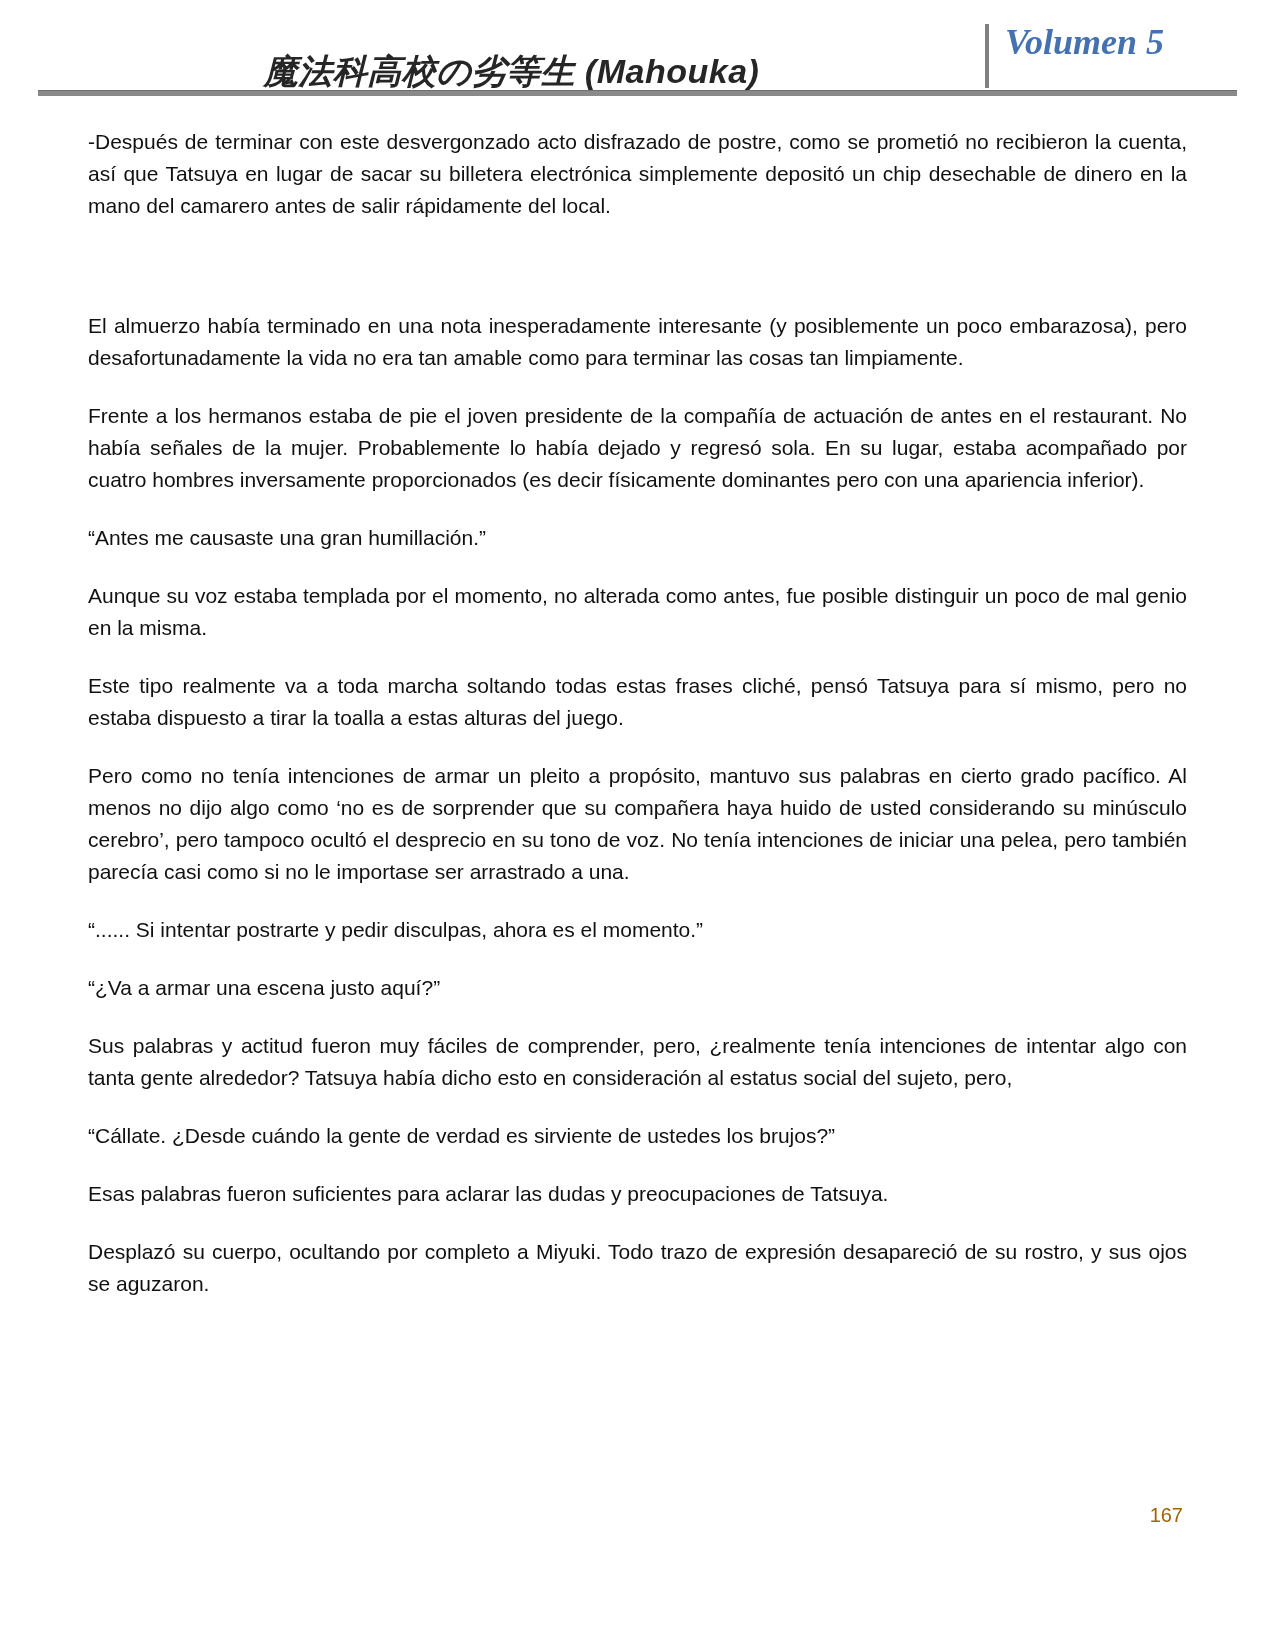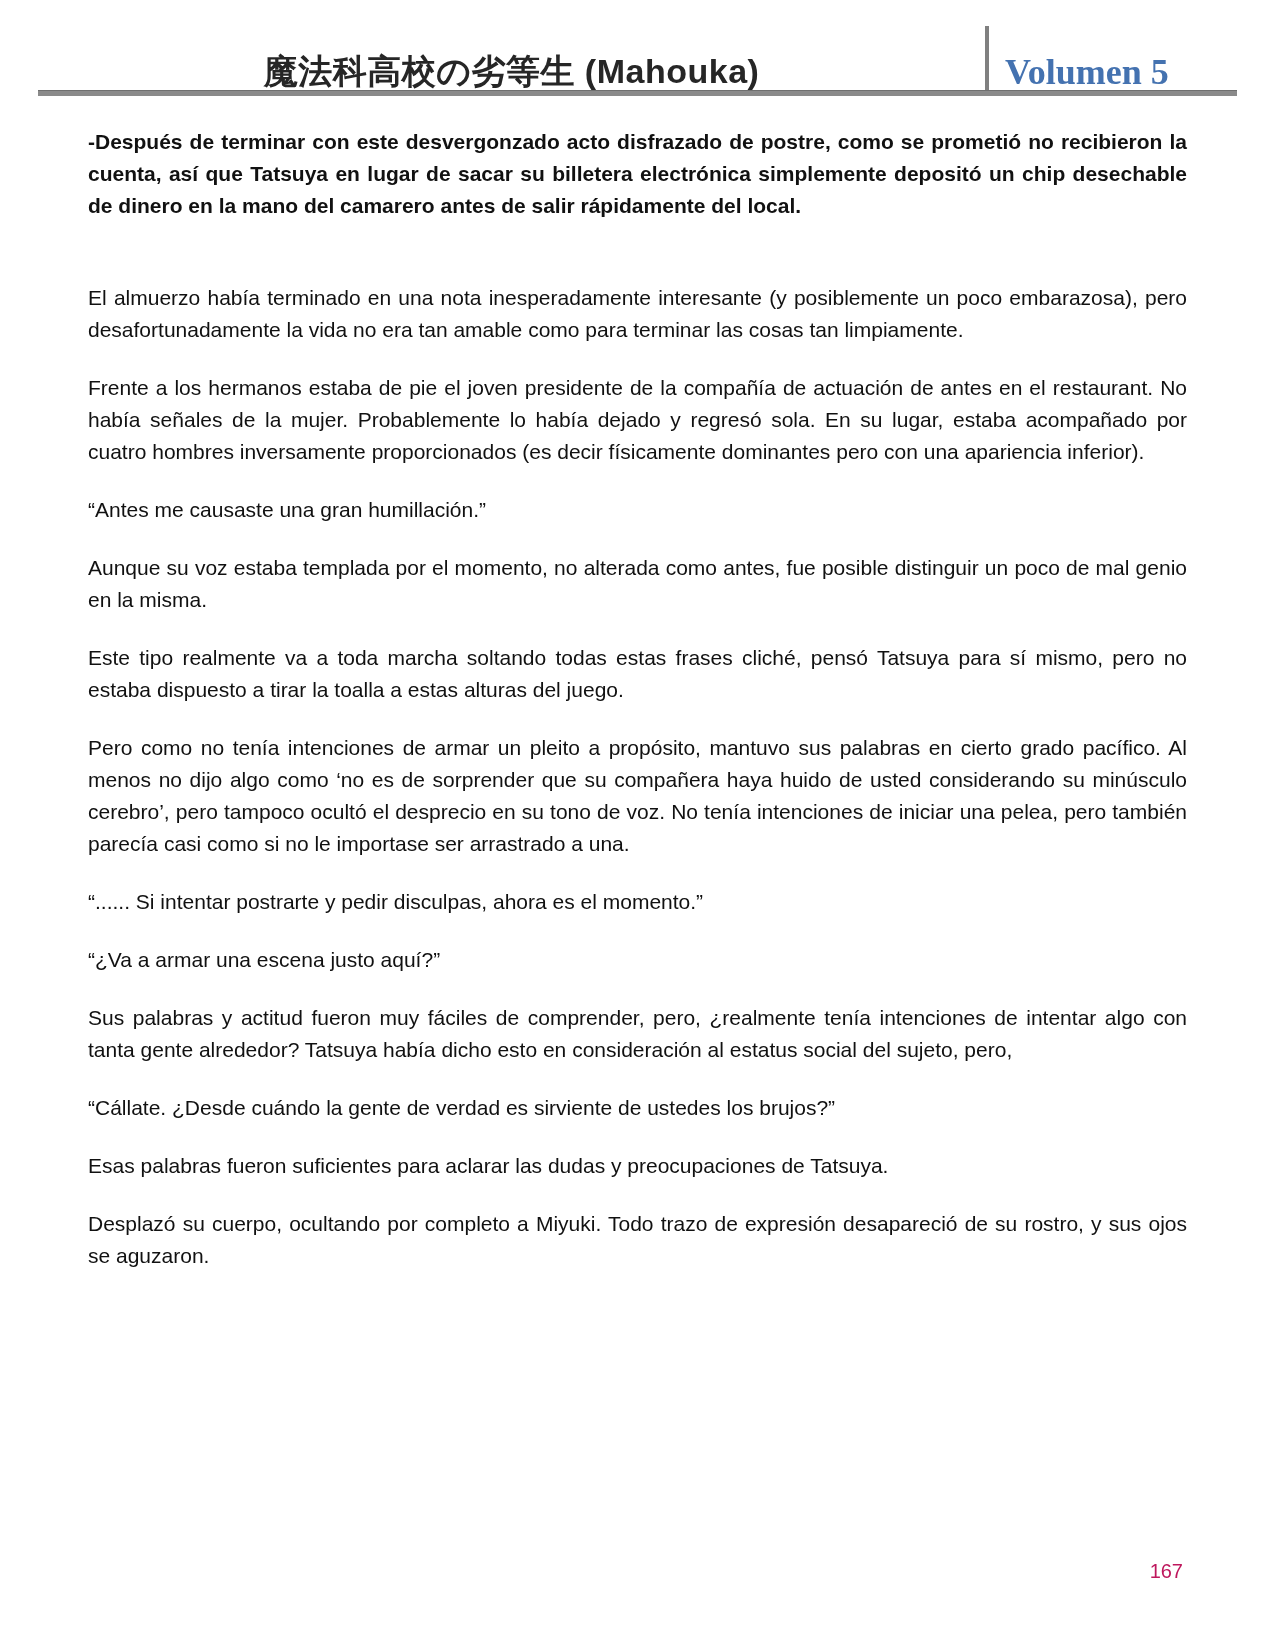--- a/index.html
+++ b/index.html
@@ -13,23 +13,23 @@
     height: 1650px;
     background: #ffffff;
     font-family: "Liberation Sans", sans-serif;
     color: #1a1a1a;
     overflow: hidden;
     box-sizing: border-box;
   }
   
   .header {
     display: flex;
-    align-items: flex-end;
     margin: 24px 38px 0 38px;
     height: 66px;
+    font-style: italic;
   }
   .header-title-cell {
     flex: 0 0 947px;
     text-align: center;
     align-self: flex-end;
   }
   .header-title {
     font-size: 34px;
     font-weight: bold;
     color: #262626;
@@ -65,30 +65,29 @@
     margin: 30px 88px 0 88px;
     font-size: 21px;
     line-height: 32px;
     text-align: justify;
     color: #111111;
   }
   .content p {
     margin: 0 0 26px 0;
   }
   .content p.gap-after {
-    margin-bottom: 60px;
-    font-weight: bold;
+    margin-bottom: 88px;
   }
   
   .page-number {
     position: absolute;
-    top: 1560px;
+    top: 1504px;
     right: 92px;
     font-size: 20px;
-    color: #be185d;
+    color: #a16207;
   }
 </style>
 </head>
 <body>
 
 <div class="page">
 
   <div class="header">
     <div class="header-title-cell">
       <span class="header-title">魔法科高校の劣等生 (Mahouka)</span>

